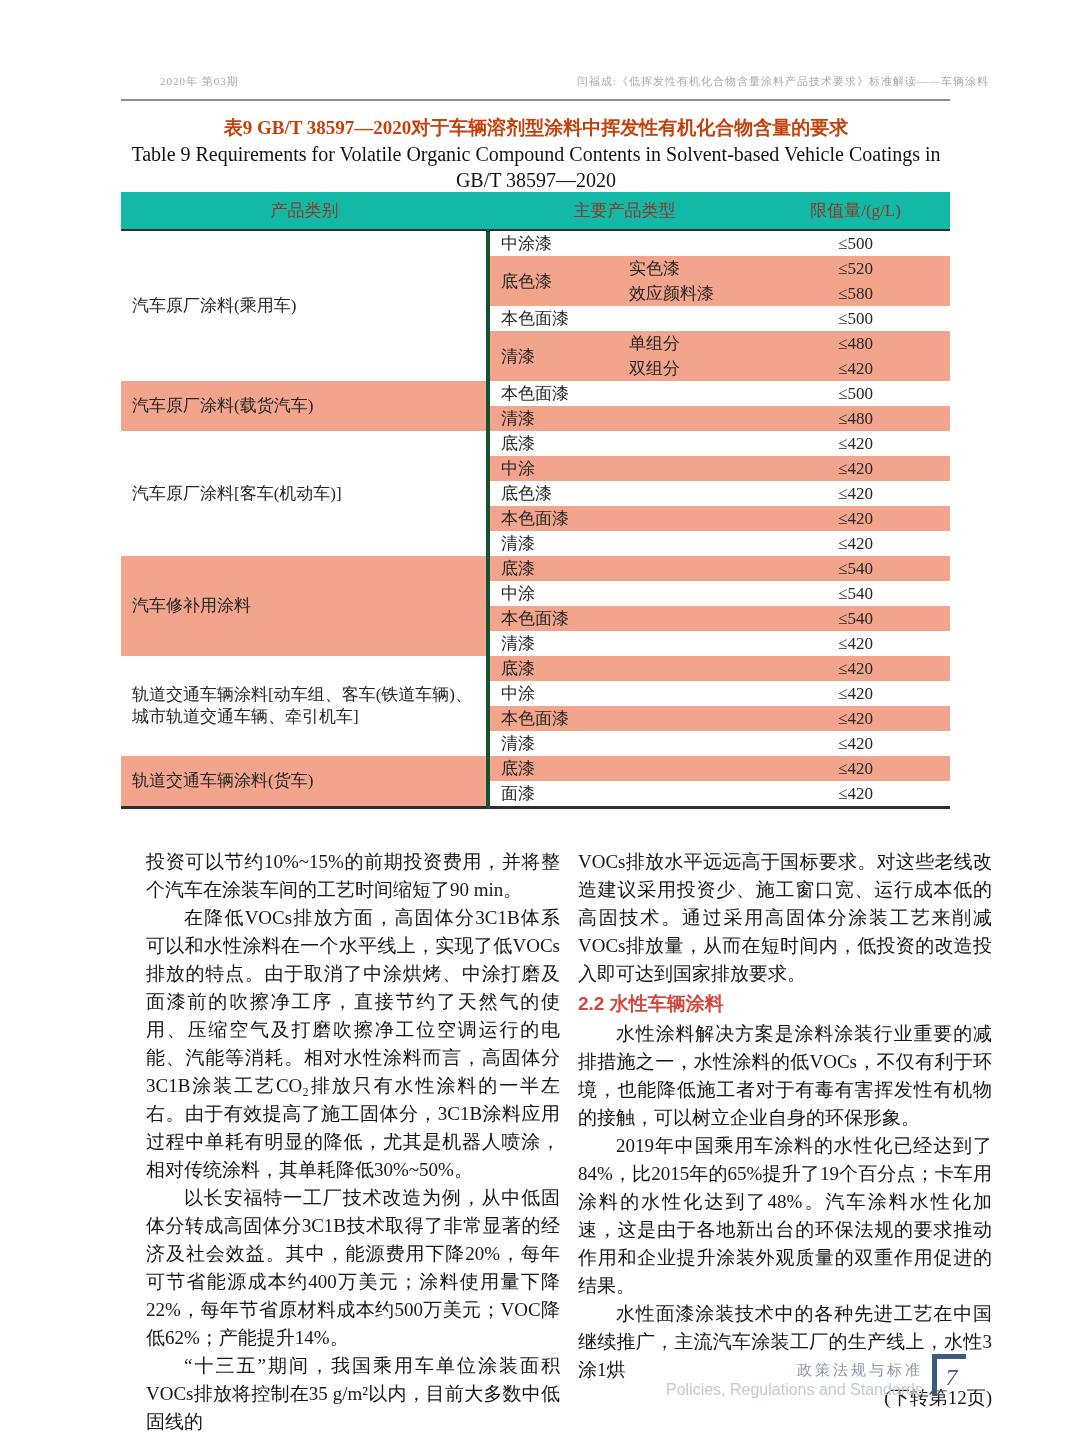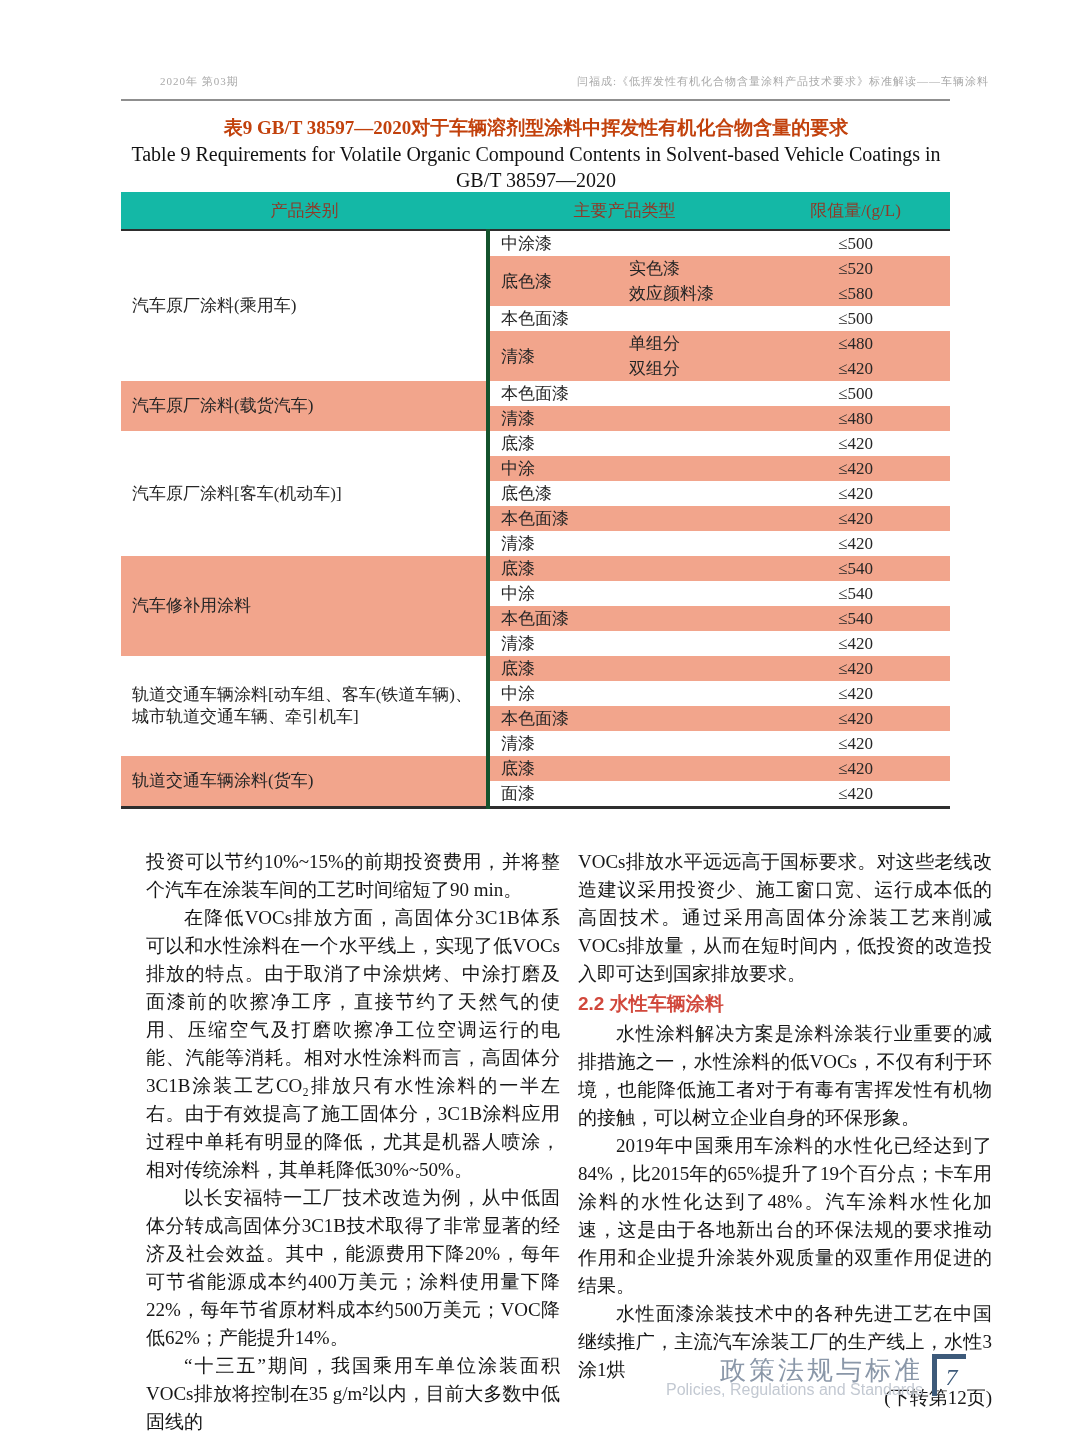--- a/index.html
+++ b/index.html
@@ -64,21 +64,21 @@
   }
   .col p.note { text-align:right; text-indent:0; }
 
   
   .footer {
     position:absolute; top:1354px; right:106px;
     display:flex; align-items:flex-start; gap:9px;
     font-family:"Liberation Sans","DejaVu Sans",sans-serif;
   }
   .footer-text { text-align:right; padding-top:4px; }
-  .footer-zh { font-size:26px; color:#8a97a8; letter-spacing:3px; line-height:24px; }
+  .footer-zh { font-size:15px; color:#8a97a8; letter-spacing:3px; line-height:24px; }
   .footer-en { font-size:16px; color:#c3c9d2; line-height:16px; }
   .page-box {
     width:29px; height:37px;
     border-top:5px solid #3d5a7a; border-left:5px solid #3d5a7a;
     display:flex; align-items:center; justify-content:center;
     font-family:"Liberation Serif","DejaVu Serif",serif;
     font-style:italic; font-size:24px; color:#3d5a7a;
   }
 </style>
 </head>

